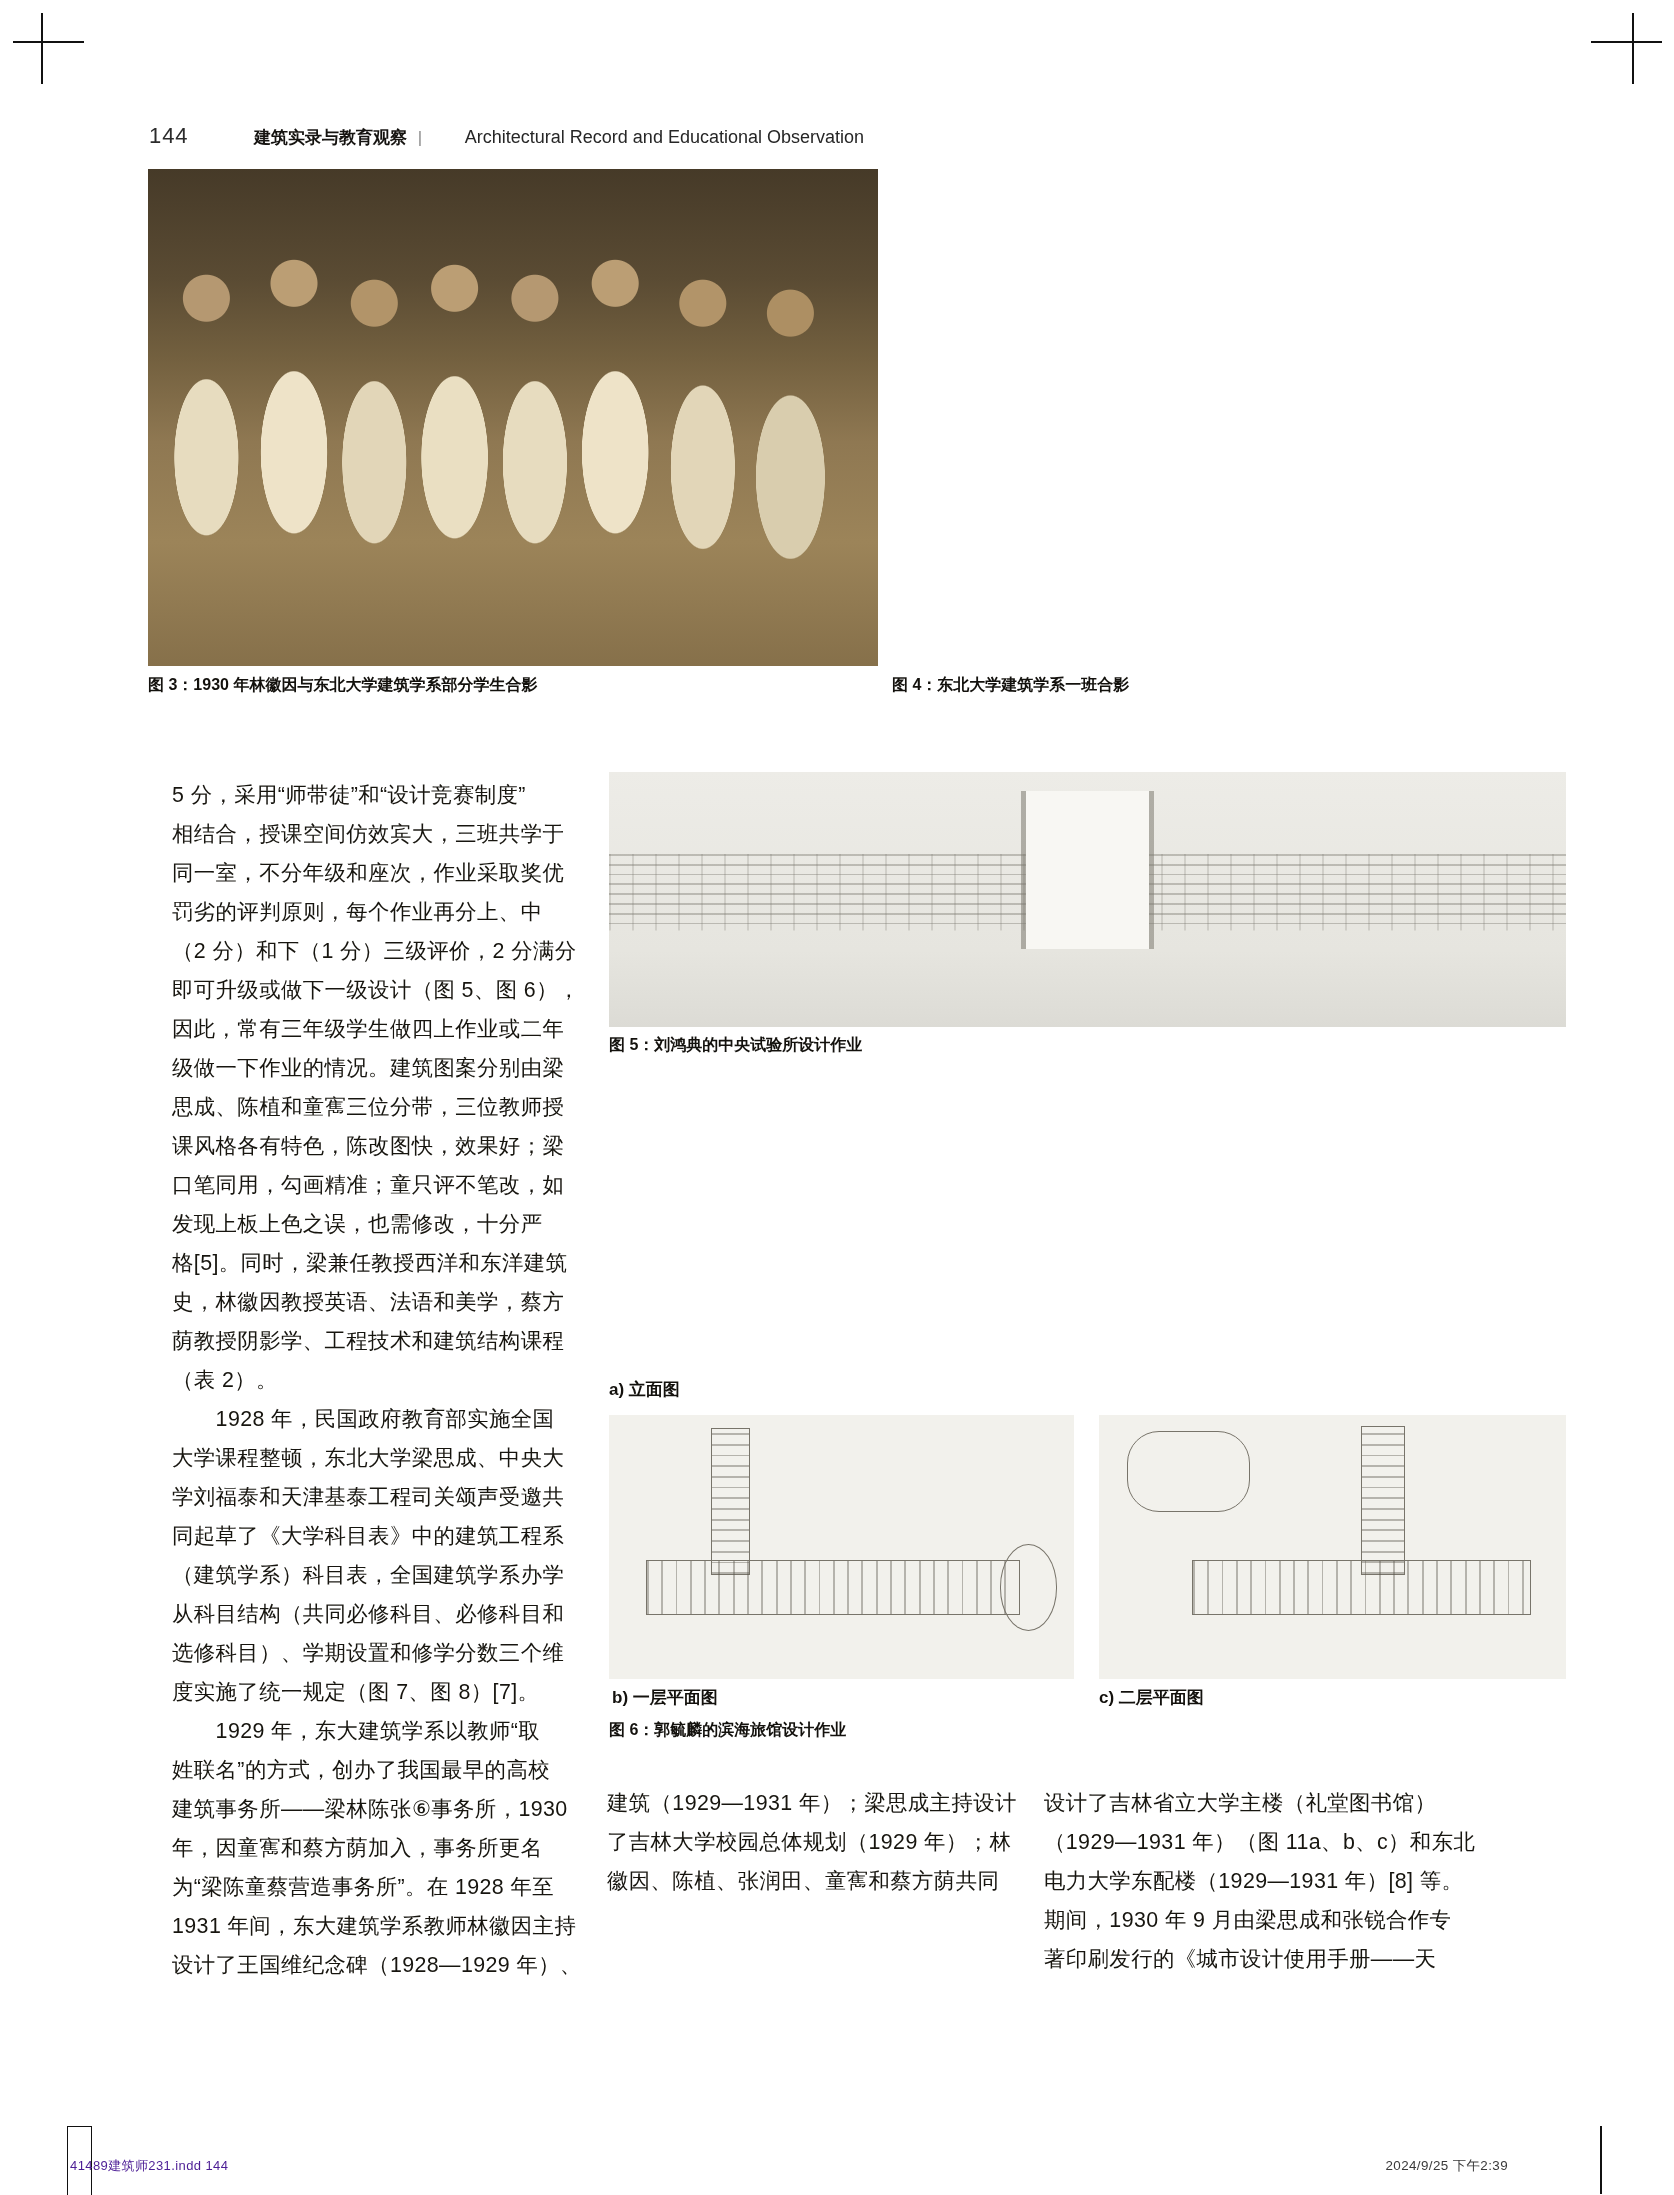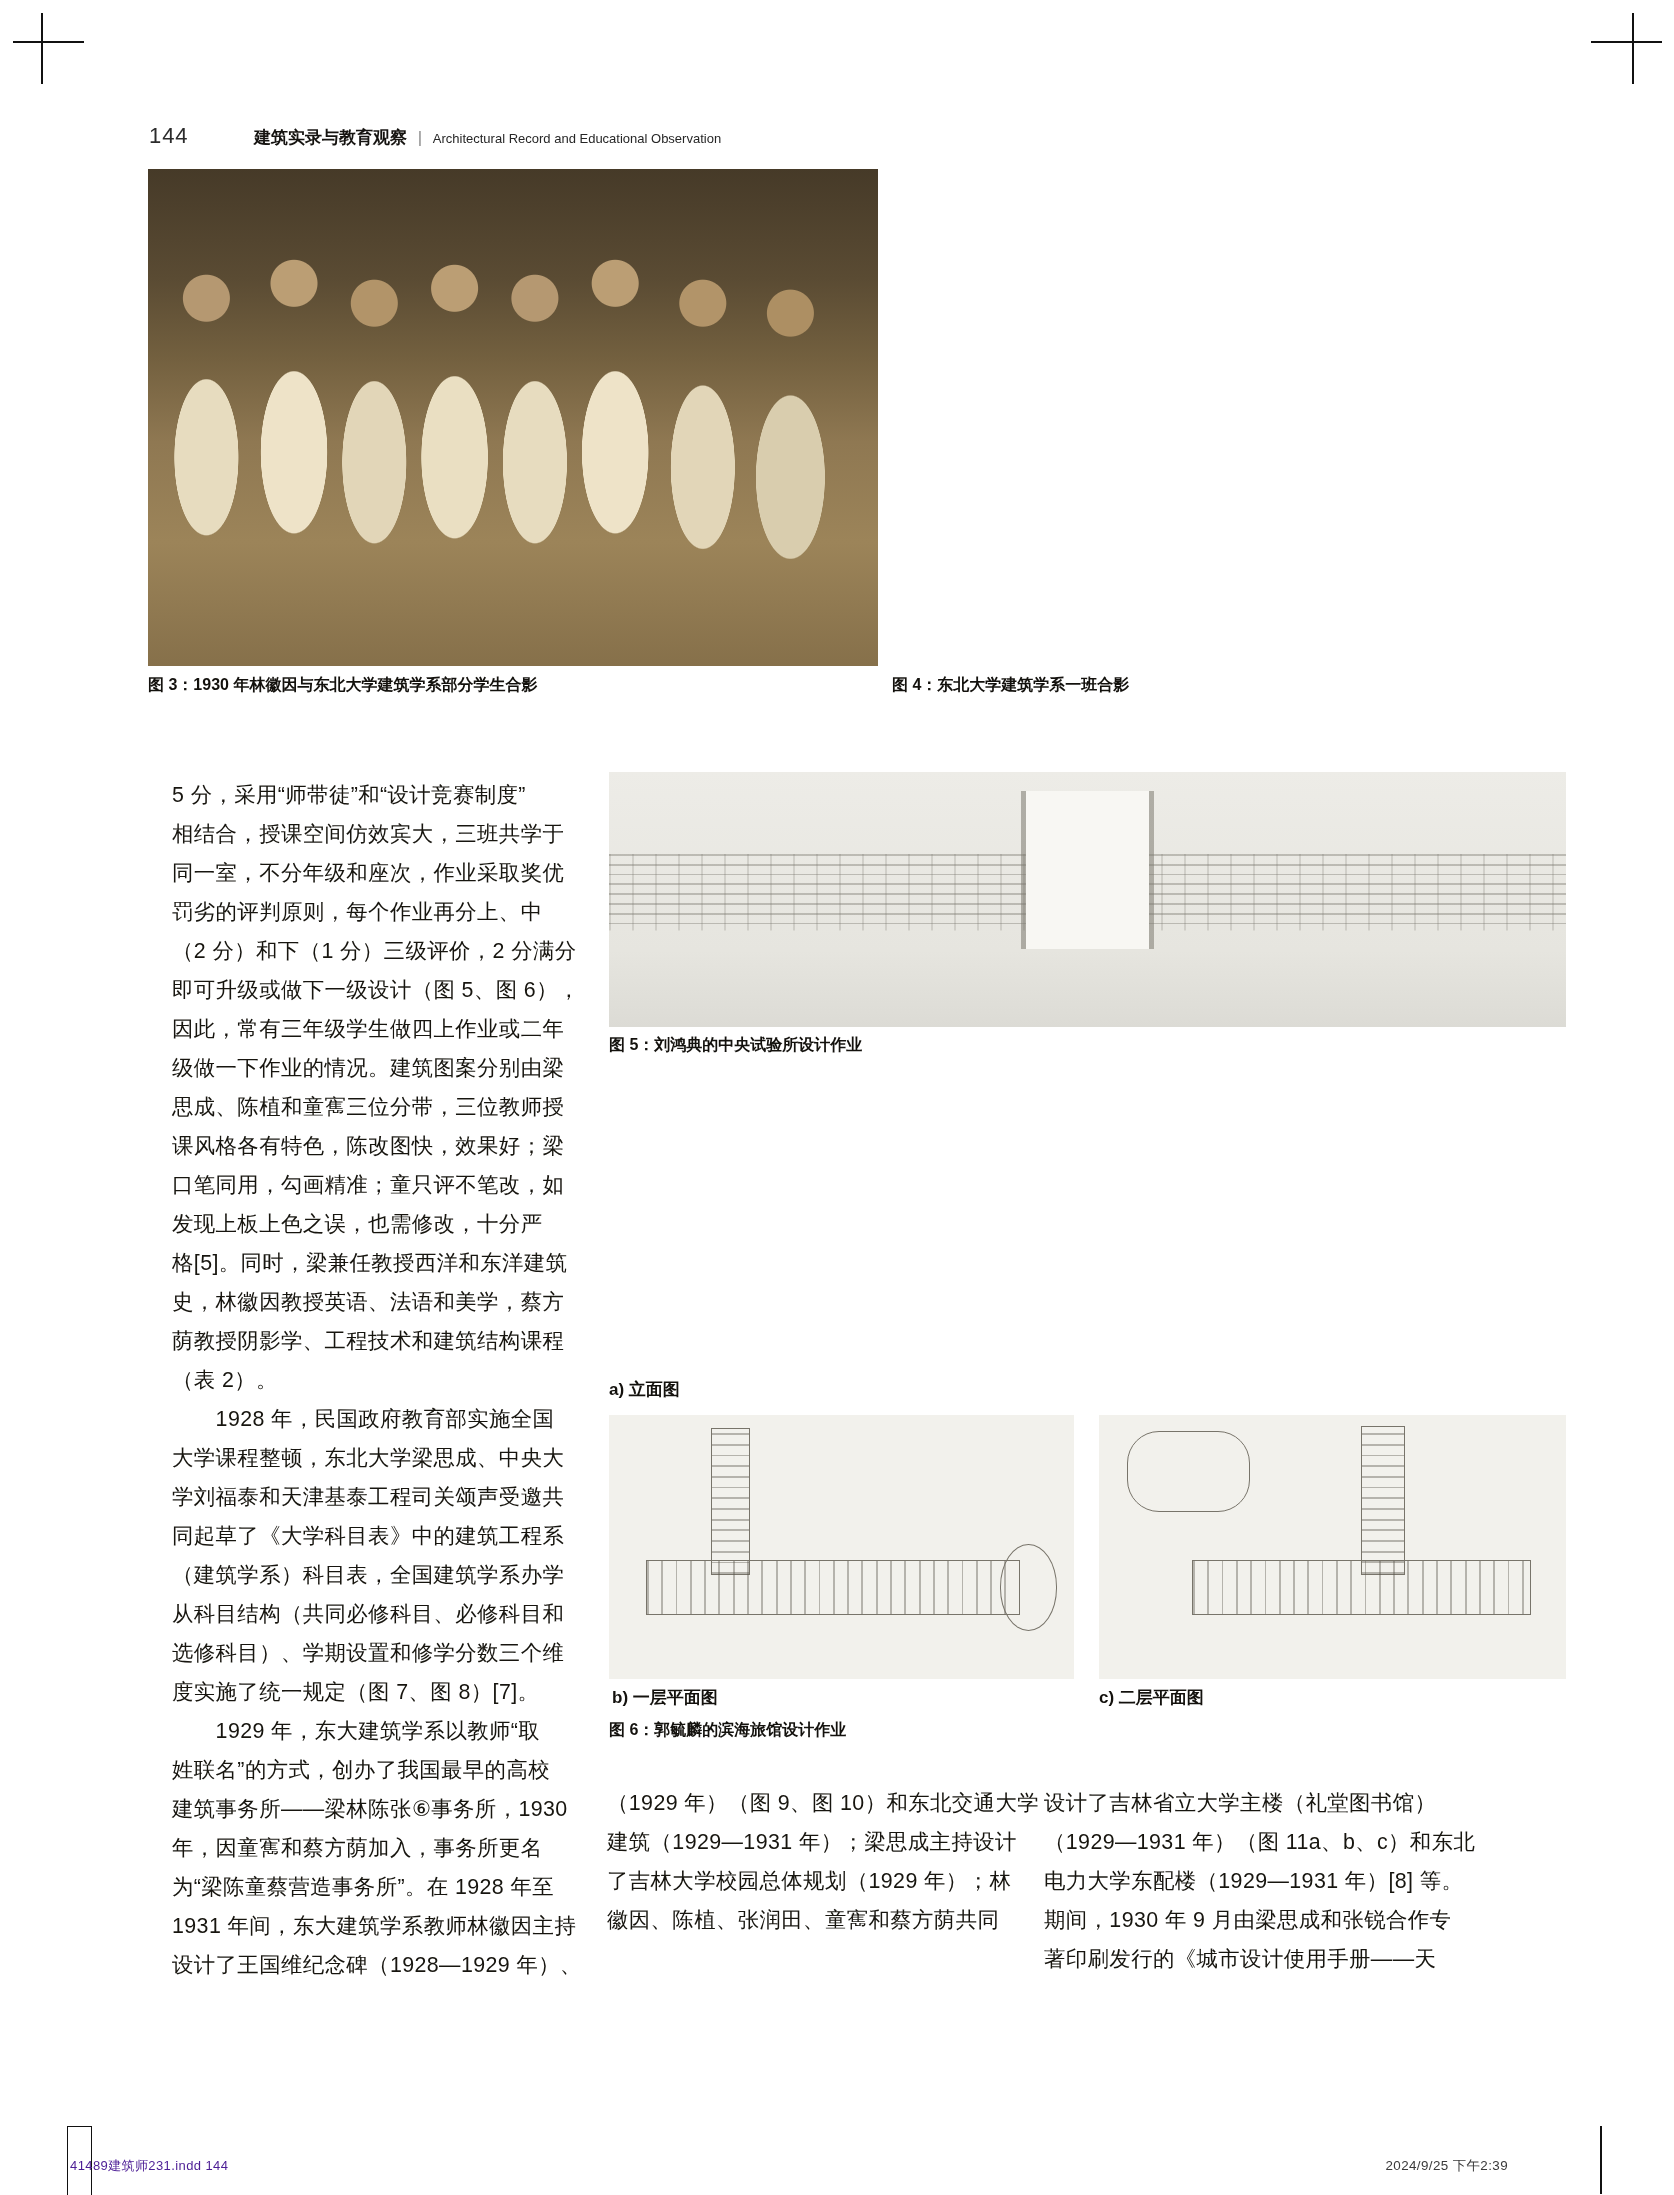--- a/index.html
+++ b/index.html
@@ -10,21 +10,21 @@
   }
   .abs{position:absolute;}
   
   .mark{position:absolute;background:#111;}
   .mark-rect{position:absolute;border:1.8px solid #111;border-bottom:none;background:transparent;}
   
   .header{position:absolute;left:149px;top:123px;display:flex;align-items:baseline;}
   .hdr-num{font-size:22px;color:#2b2b2b;width:105px;letter-spacing:0.9px;}
   .hdr-zh{font-size:17px;font-weight:bold;color:#151310;}
   .hdr-sep{font-size:17px;color:#8a8a8a;margin:0 10.7px;}
-  .hdr-en{font-size:13px;color:#262626;}
+  .hdr-en{font-size:18px;color:#262626;margin-left:32px;}
   
   .cap{position:absolute;font-size:16px;font-weight:bold;color:#13110d;white-space:nowrap;}
   .subcap{position:absolute;font-size:17px;font-weight:bold;color:#13110d;text-align:left;}
   
   .col{position:absolute;font-size:21.4px;line-height:39px;color:#17150f;}
   .text-line{white-space:nowrap;letter-spacing:0.4px;}
   
   .photo-fig3{
     background:
       radial-gradient(circle at 8% 26%, #b59871 0 23px, rgba(0,0,0,0) 24px),
@@ -154,21 +154,20 @@
     <div class="text-line">度实施了统一规定（图 7、图 8）[7]。</div>
     <div class="text-line">　　1929 年，东大建筑学系以教师“取</div>
     <div class="text-line">姓联名”的方式，创办了我国最早的高校</div>
     <div class="text-line">建筑事务所——梁林陈张⑥事务所，1930</div>
     <div class="text-line">年，因童寯和蔡方荫加入，事务所更名</div>
     <div class="text-line">为“梁陈童蔡营造事务所”。在 1928 年至</div>
     <div class="text-line">1931 年间，东大建筑学系教师林徽因主持</div>
     <div class="text-line">设计了王国维纪念碑（1928—1929 年）、</div>
   </div>
 <div class="col" style="left:607px;top:1784px;width:419px;">
-    <div class="text-line">（1929 年）（图 9、图 10）和东北交通大学</div>
     <div class="text-line">建筑（1929—1931 年）；梁思成主持设计</div>
     <div class="text-line">了吉林大学校园总体规划（1929 年）；林</div>
     <div class="text-line">徽因、陈植、张润田、童寯和蔡方荫共同</div>
   </div>
 <div class="col" style="left:1044px;top:1784px;width:419px;">
     <div class="text-line">设计了吉林省立大学主楼（礼堂图书馆）</div>
     <div class="text-line">（1929—1931 年）（图 11a、b、c）和东北</div>
     <div class="text-line">电力大学东配楼（1929—1931 年）[8] 等。</div>
     <div class="text-line">期间，1930 年 9 月由梁思成和张锐合作专</div>
     <div class="text-line">著印刷发行的《城市设计使用手册——天</div>

